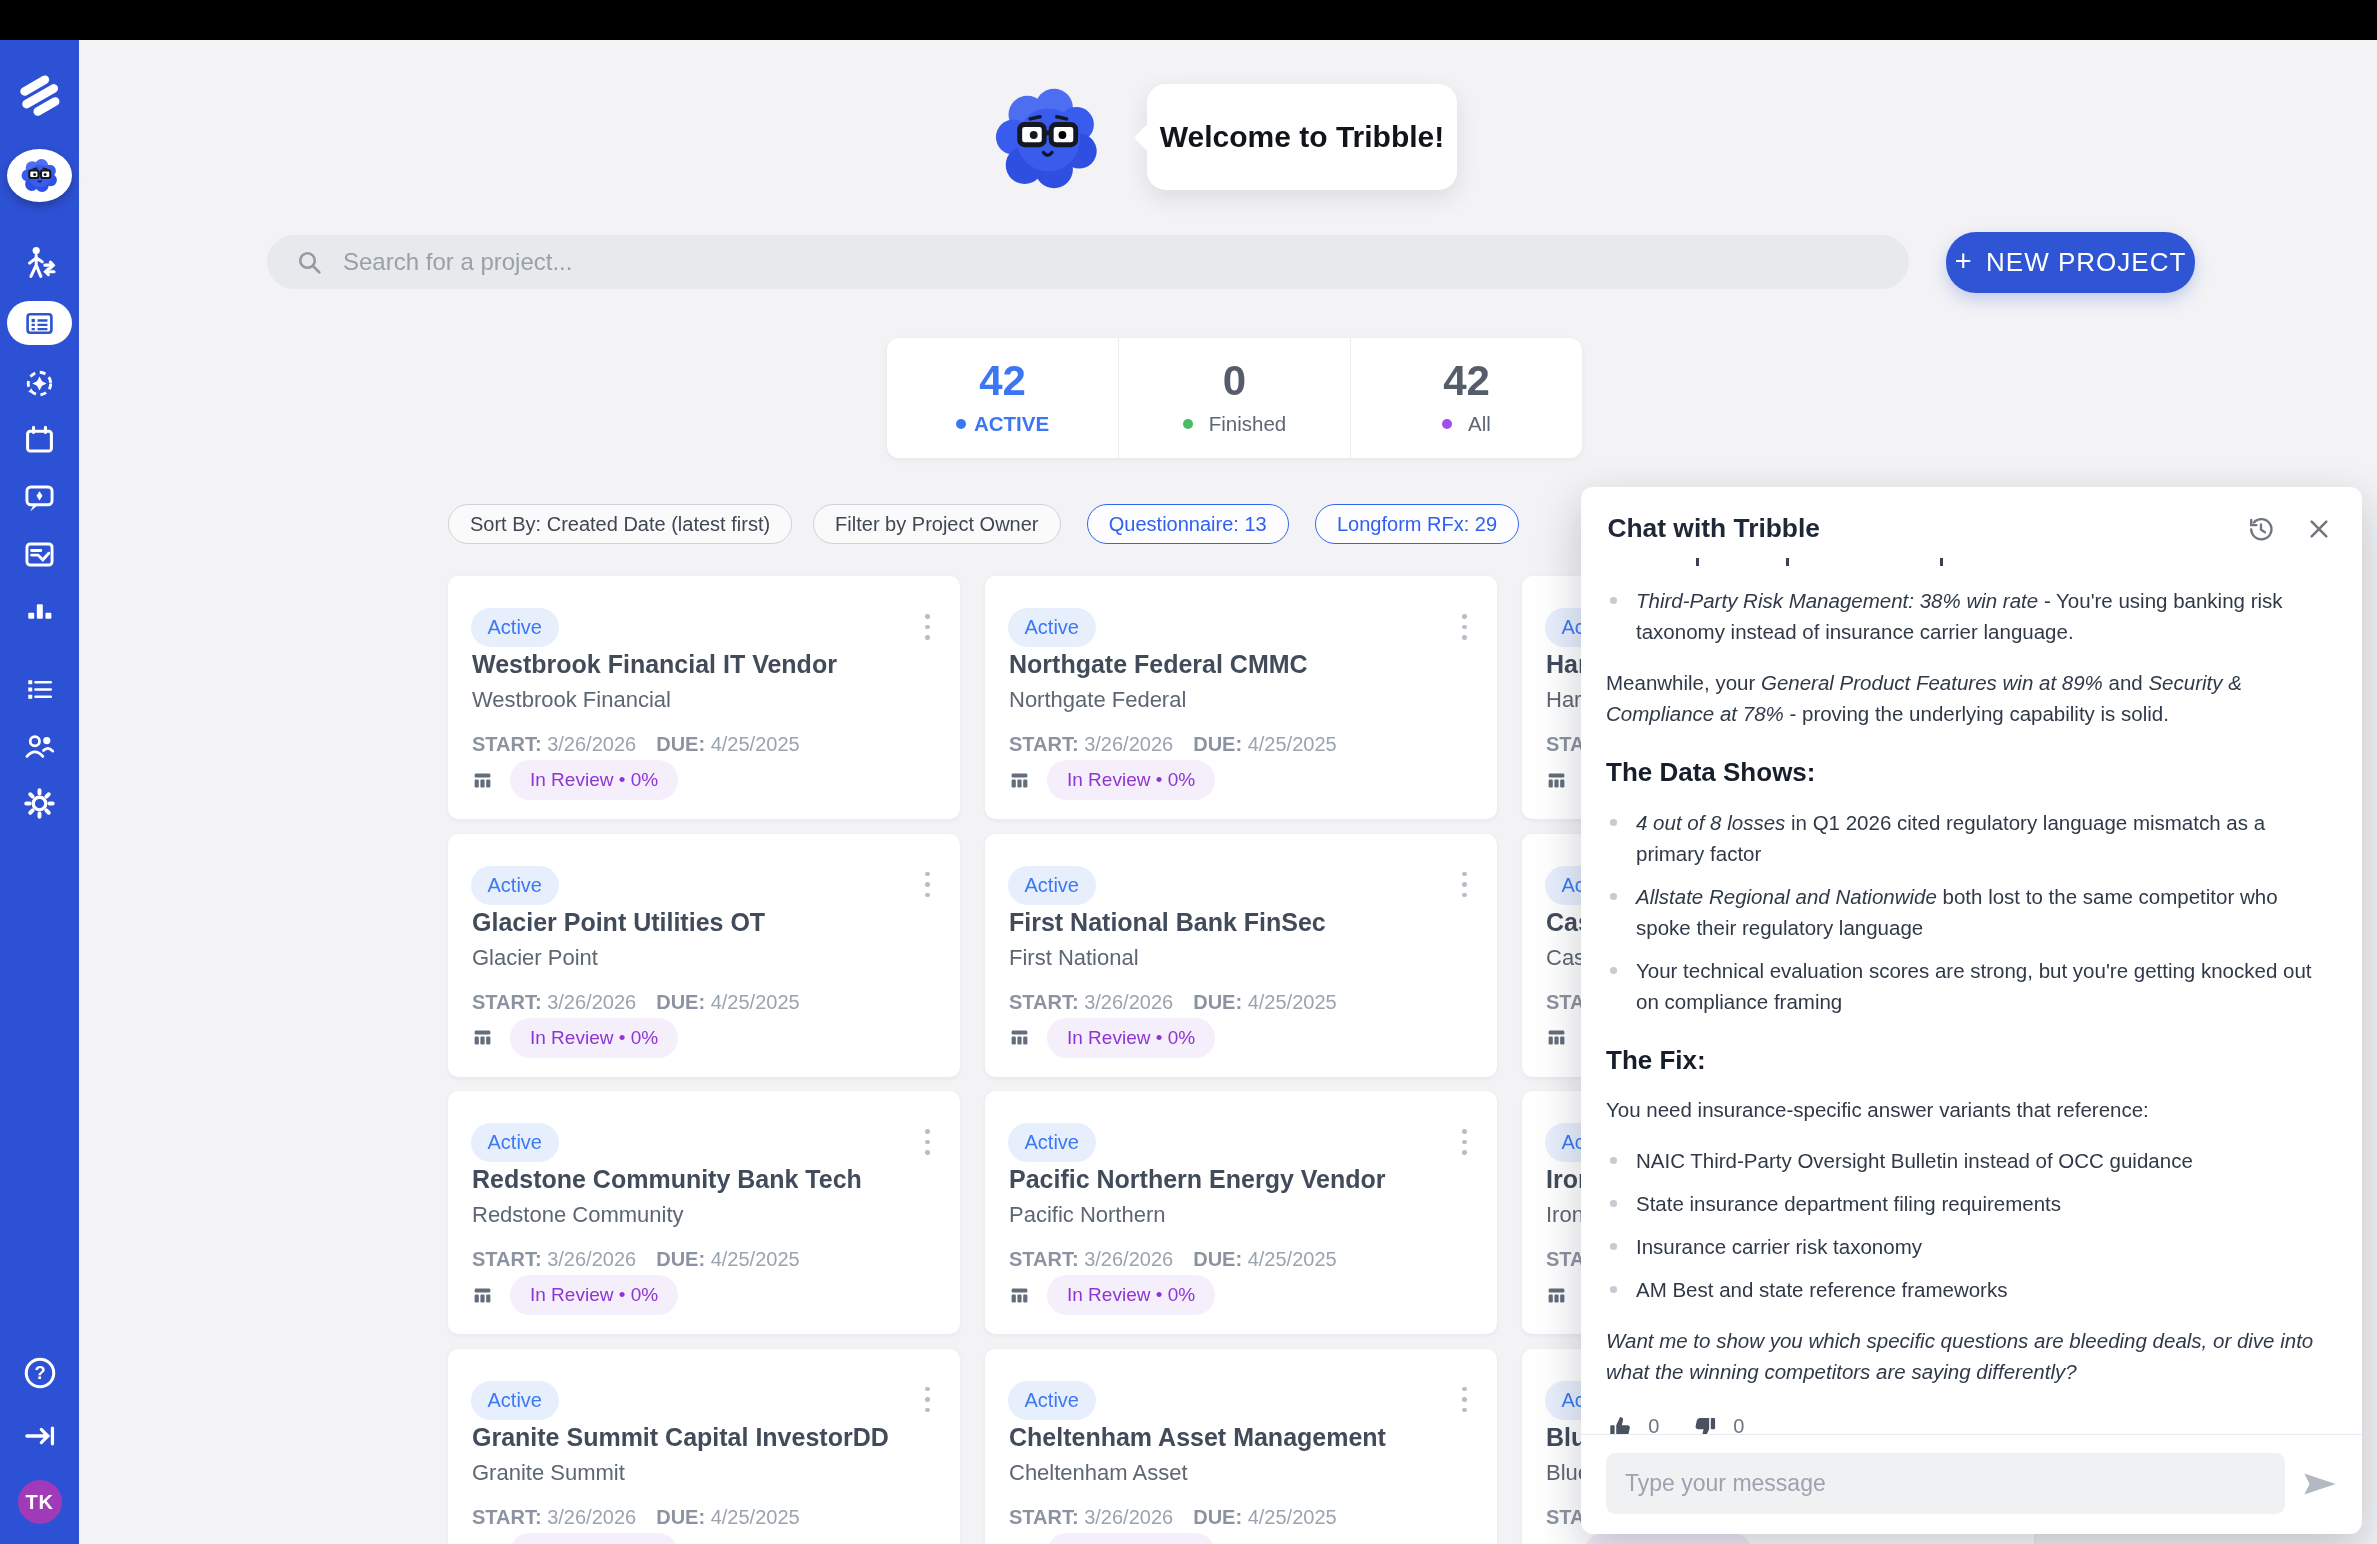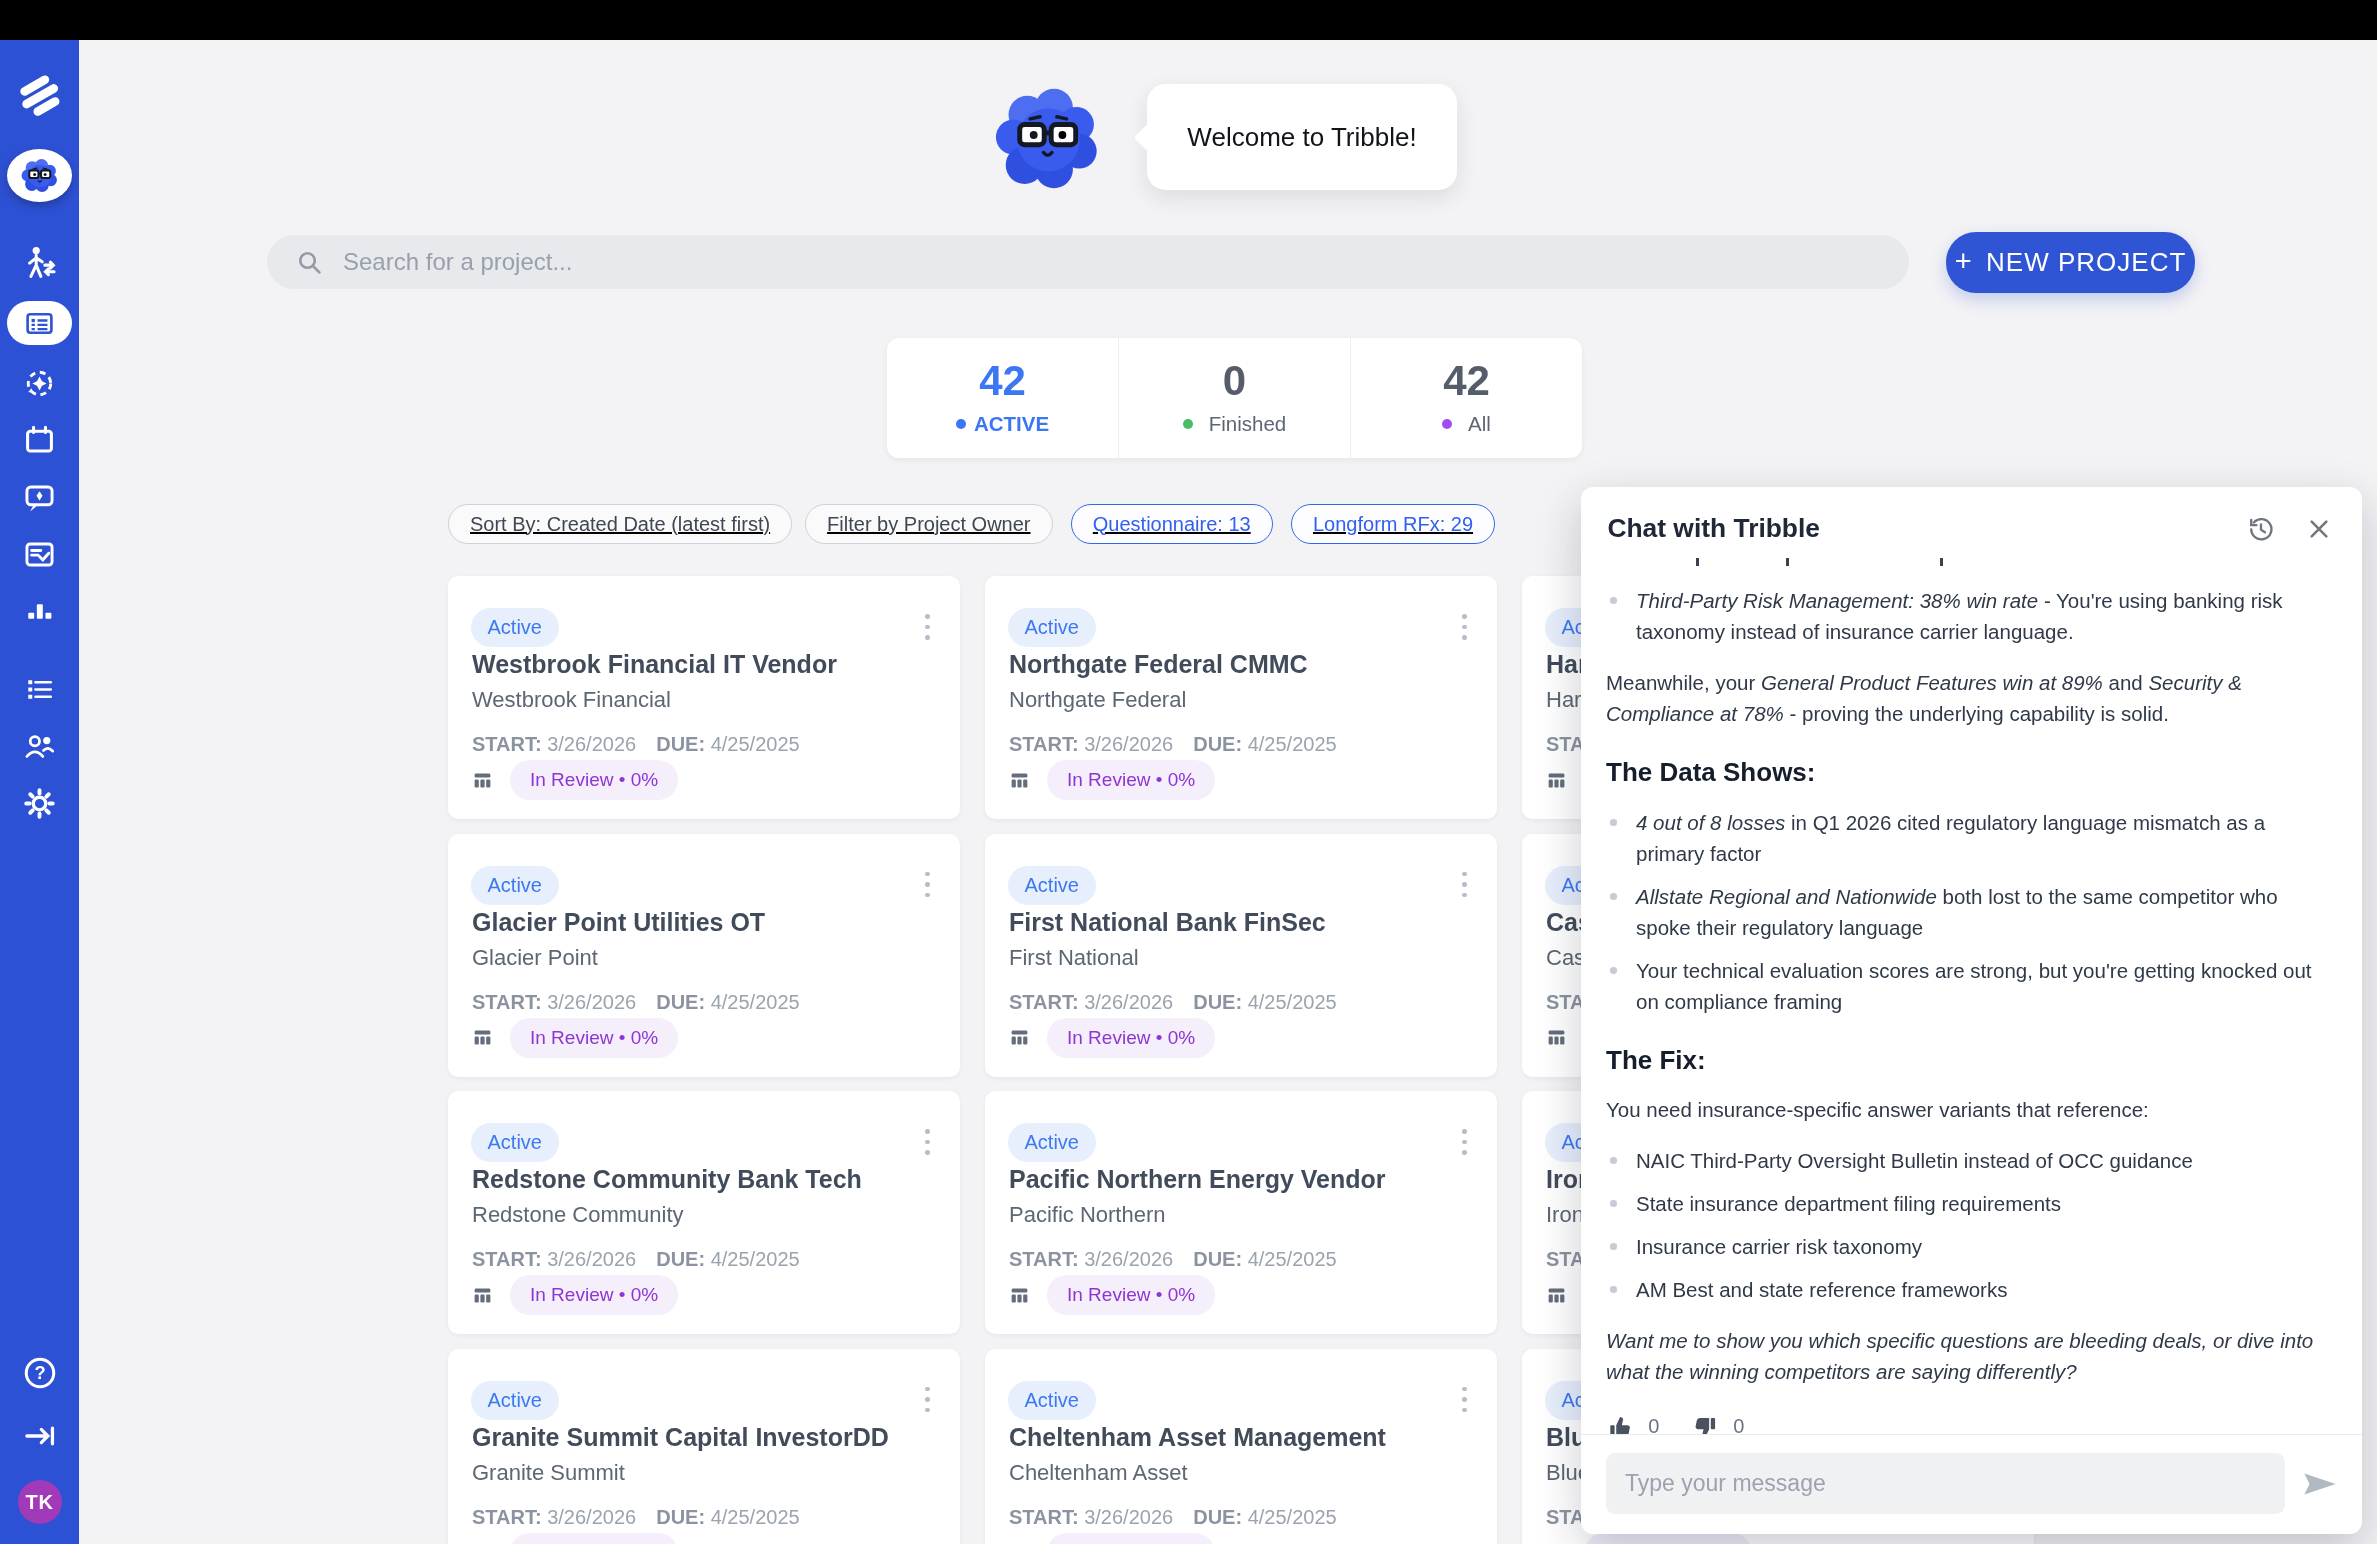--- a/index.html
+++ b/index.html
@@ -22,21 +22,21 @@
   .active-pill{width:65px;height:44px;background:#fff;border-radius:22px;display:flex;align-items:center;justify-content:center;}
   .side-bottom{margin-top:auto;margin-bottom:20px;display:flex;flex-direction:column;align-items:center;gap:25px;}
   .tk-avatar{width:44px;height:44px;border-radius:50%;background:#a13ab9;color:#fff;display:flex;align-items:center;justify-content:center;
     font-size:20px;font-weight:700;letter-spacing:0.7px;}
   
   .welcome{position:absolute;left:991px;top:79px;display:flex;align-items:flex-start;z-index:5;}
   .mascot{width:112px;height:119px;}
   .bubble{position:relative;margin-left:44px;margin-top:5.3px;background:#fff;border-radius:18.5px;width:310px;height:106px;
     box-shadow:0 8px 22.5px rgba(20,25,50,.10);display:flex;align-items:center;justify-content:center;}
   .bubble:before{content:"";position:absolute;left:-8.6px;top:44px;width:18.5px;height:18.5px;background:#fff;transform:rotate(45deg);border-radius:3.3px;}
-  .bubble h1{margin:0;font-size:26px;font-weight:400;color:#111419;}
+  .bubble h1{margin:0;font-size:30px;font-weight:700;color:#111419;}
   
   .search-pill{position:absolute;left:267px;top:235px;width:1642px;height:54px;background:#e8e9ec;border-radius:27px;
     display:flex;align-items:center;padding:0;box-sizing:border-box;z-index:5;}
   .search-pill svg{margin-left:28px;flex:0 0 auto;}
   .search-pill input{flex:1;border:none;outline:none;background:transparent;font-family:"Liberation Sans",sans-serif;
     font-size:24px;color:#3c4450;margin-left:17px;}
   .search-pill input::placeholder{color:#98a0ab;}
   .btn-new{position:absolute;left:1946px;top:232px;width:249px;height:61px;background:#2f55d4;border:none;border-radius:30px;
     color:#fff;display:flex;align-items:center;justify-content:center;gap:14.5px;cursor:pointer;z-index:5;
     box-shadow:0 6.6px 16px rgba(47,85,212,.25);}
@@ -47,21 +47,21 @@
     box-shadow:0 2px 6.6px rgba(25,30,50,.06);display:flex;z-index:5;}
   .stat{flex:1;display:flex;flex-direction:column;align-items:center;justify-content:center;gap:9.2px;cursor:pointer;}
   .stat + .stat{border-left:1.3px solid #eceef2;}
   .stat .num{font-size:42px;font-weight:700;line-height:1;text-align:right;}
   .stat .lab{display:flex;align-items:center;gap:8px;font-size:20.5px;}
   .dot{width:10px;height:10px;border-radius:50%;display:inline-block;}
   .stat.active .num,.stat.active .lab{color:#3b76f3;font-weight:700;}
   .stat.plain .num{color:#555d6a;}
   .stat.plain .lab{color:#5d6673;gap:16px;}
   
-  .chips{position:absolute;left:448px;top:504px;display:flex;gap:13px;z-index:5;text-decoration:underline;}
+  .chips{position:absolute;left:448px;top:504px;display:flex;gap:21px;z-index:5;}
   .chip{height:40px;border-radius:20px;display:flex;align-items:center;padding:0 21px;font-size:20px;cursor:pointer;box-sizing:border-box;}
   .chip.gray{border:1.3px solid #cdd2d8;color:#3f4752;background:rgba(255,255,255,.55);}
   .chip.blue{border:1.3px solid #3566ef;color:#3060ee;background:#fdfdff;margin-left:5.3px;}
   
   .grid{position:absolute;left:448px;top:576px;width:1588px;display:grid;
     grid-template-columns:repeat(3,512px);grid-auto-rows:243px;column-gap:25px;row-gap:14.5px;z-index:1;}
   .card{position:relative;background:#fff;border-radius:10.6px;box-shadow:0 1.3px 4px rgba(25,30,50,.05);overflow:hidden;cursor:pointer;}
   .badge-active{position:absolute;left:22.5px;top:32px;background:#e7effd;color:#3b78f2;font-size:20px;font-weight:500;
     padding:8px 17px;border-radius:660px;}
   .kebab{position:absolute;right:26.4px;top:34px;display:flex;flex-direction:column;gap:6px;align-items:center;padding:4px;cursor:pointer;}

